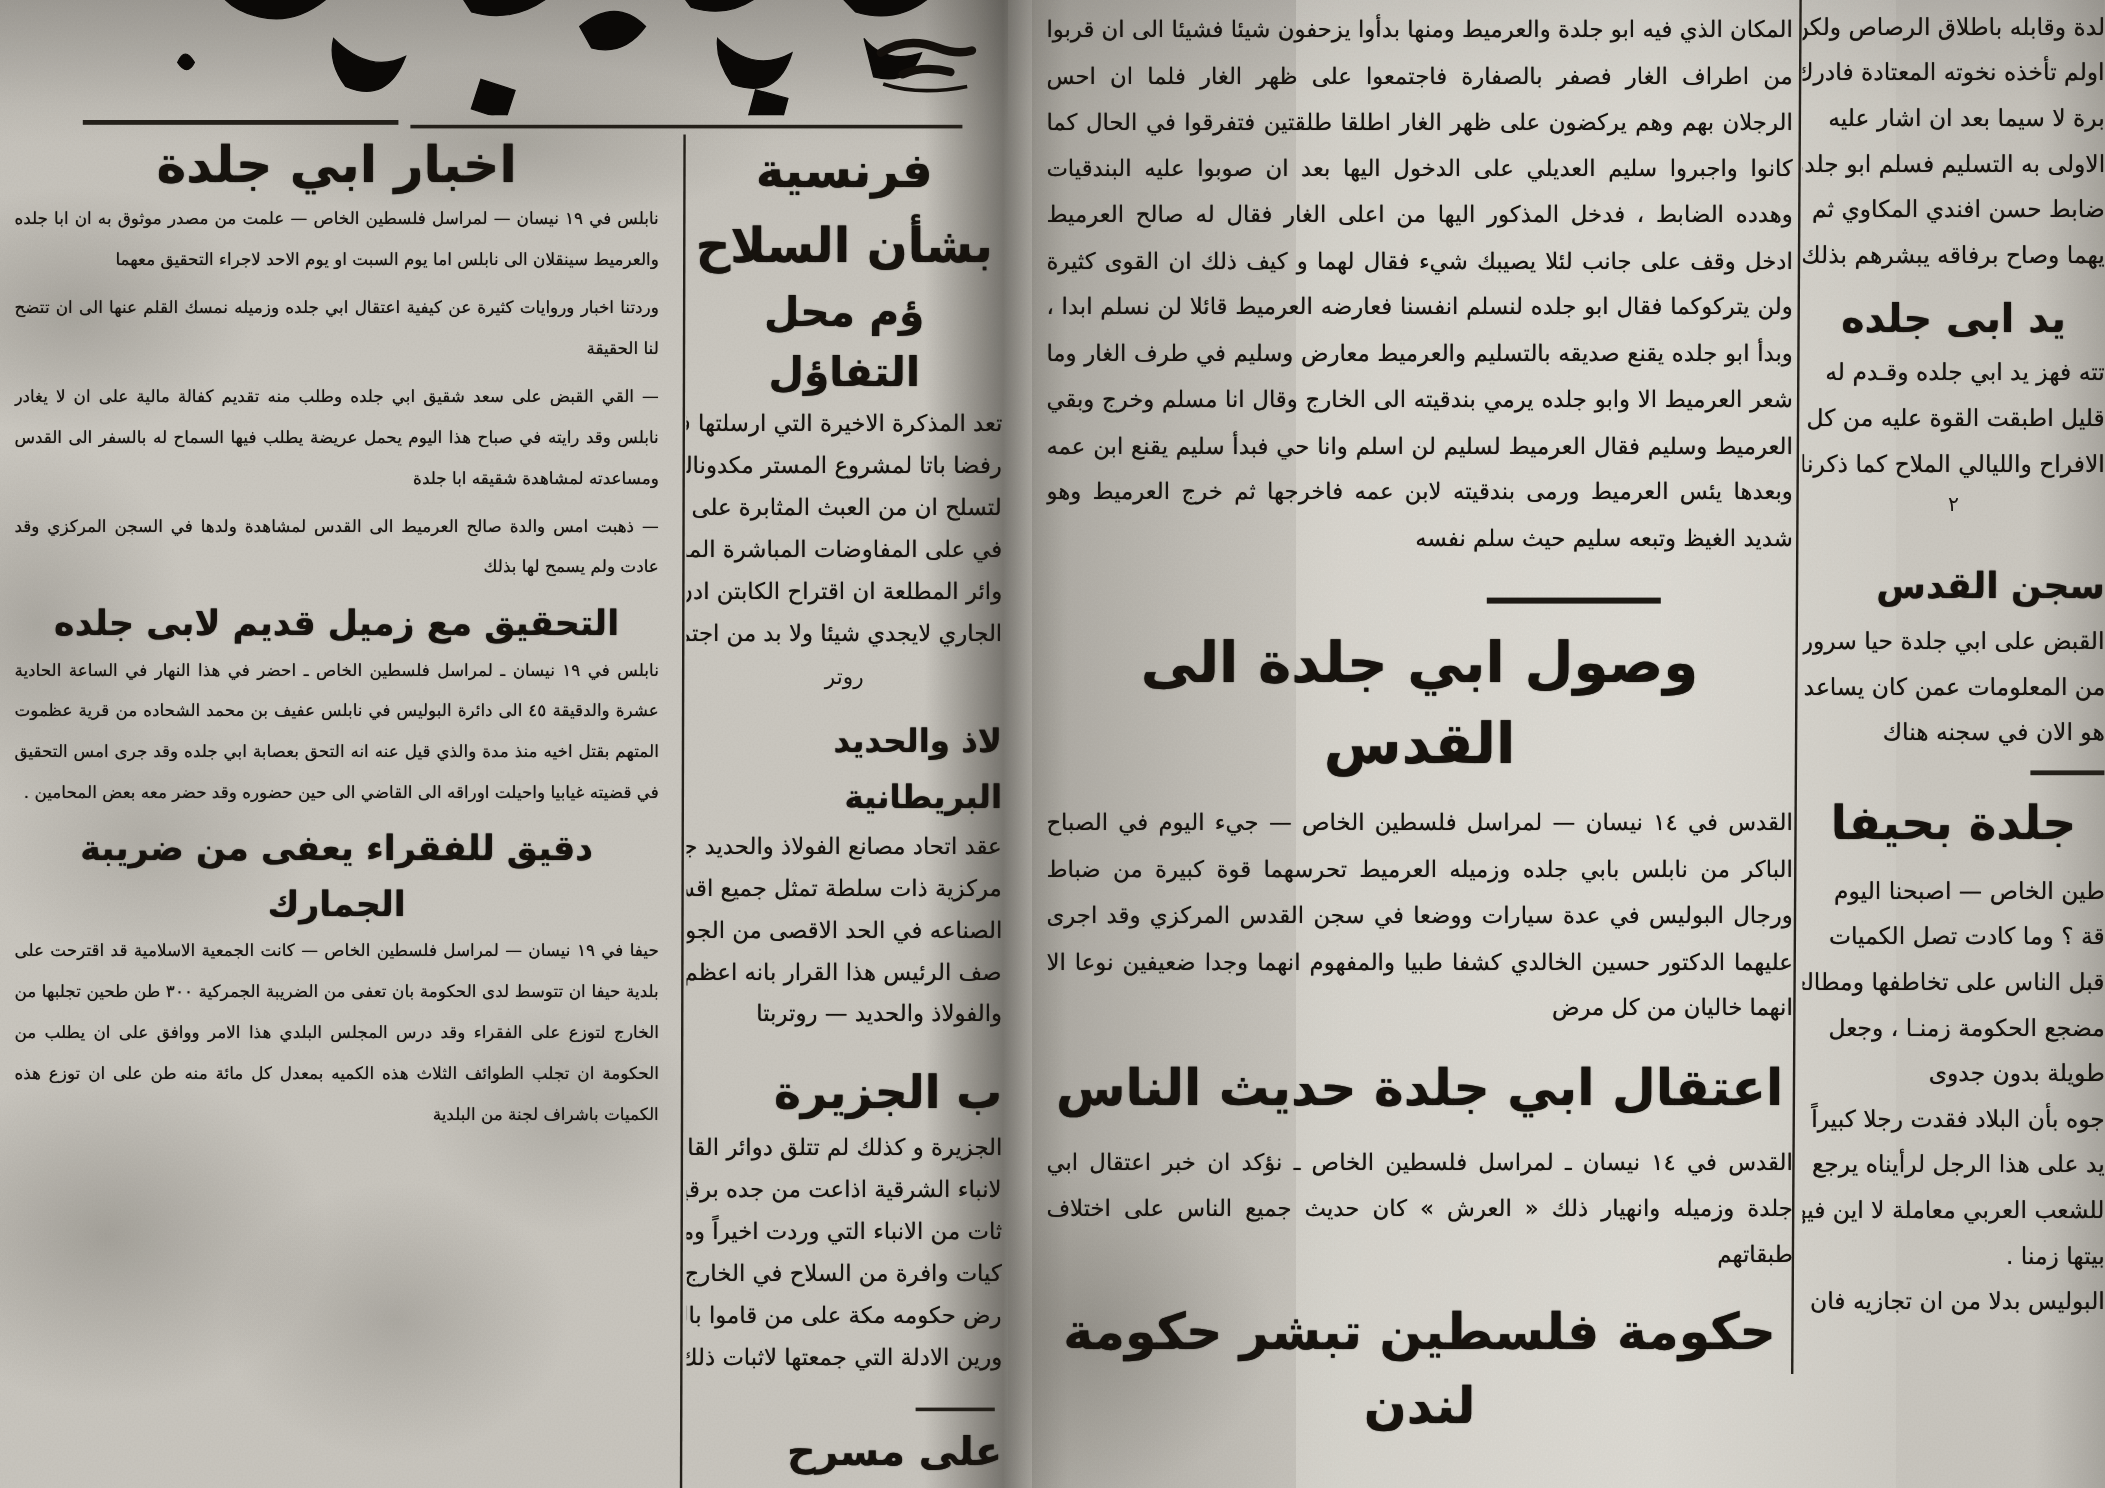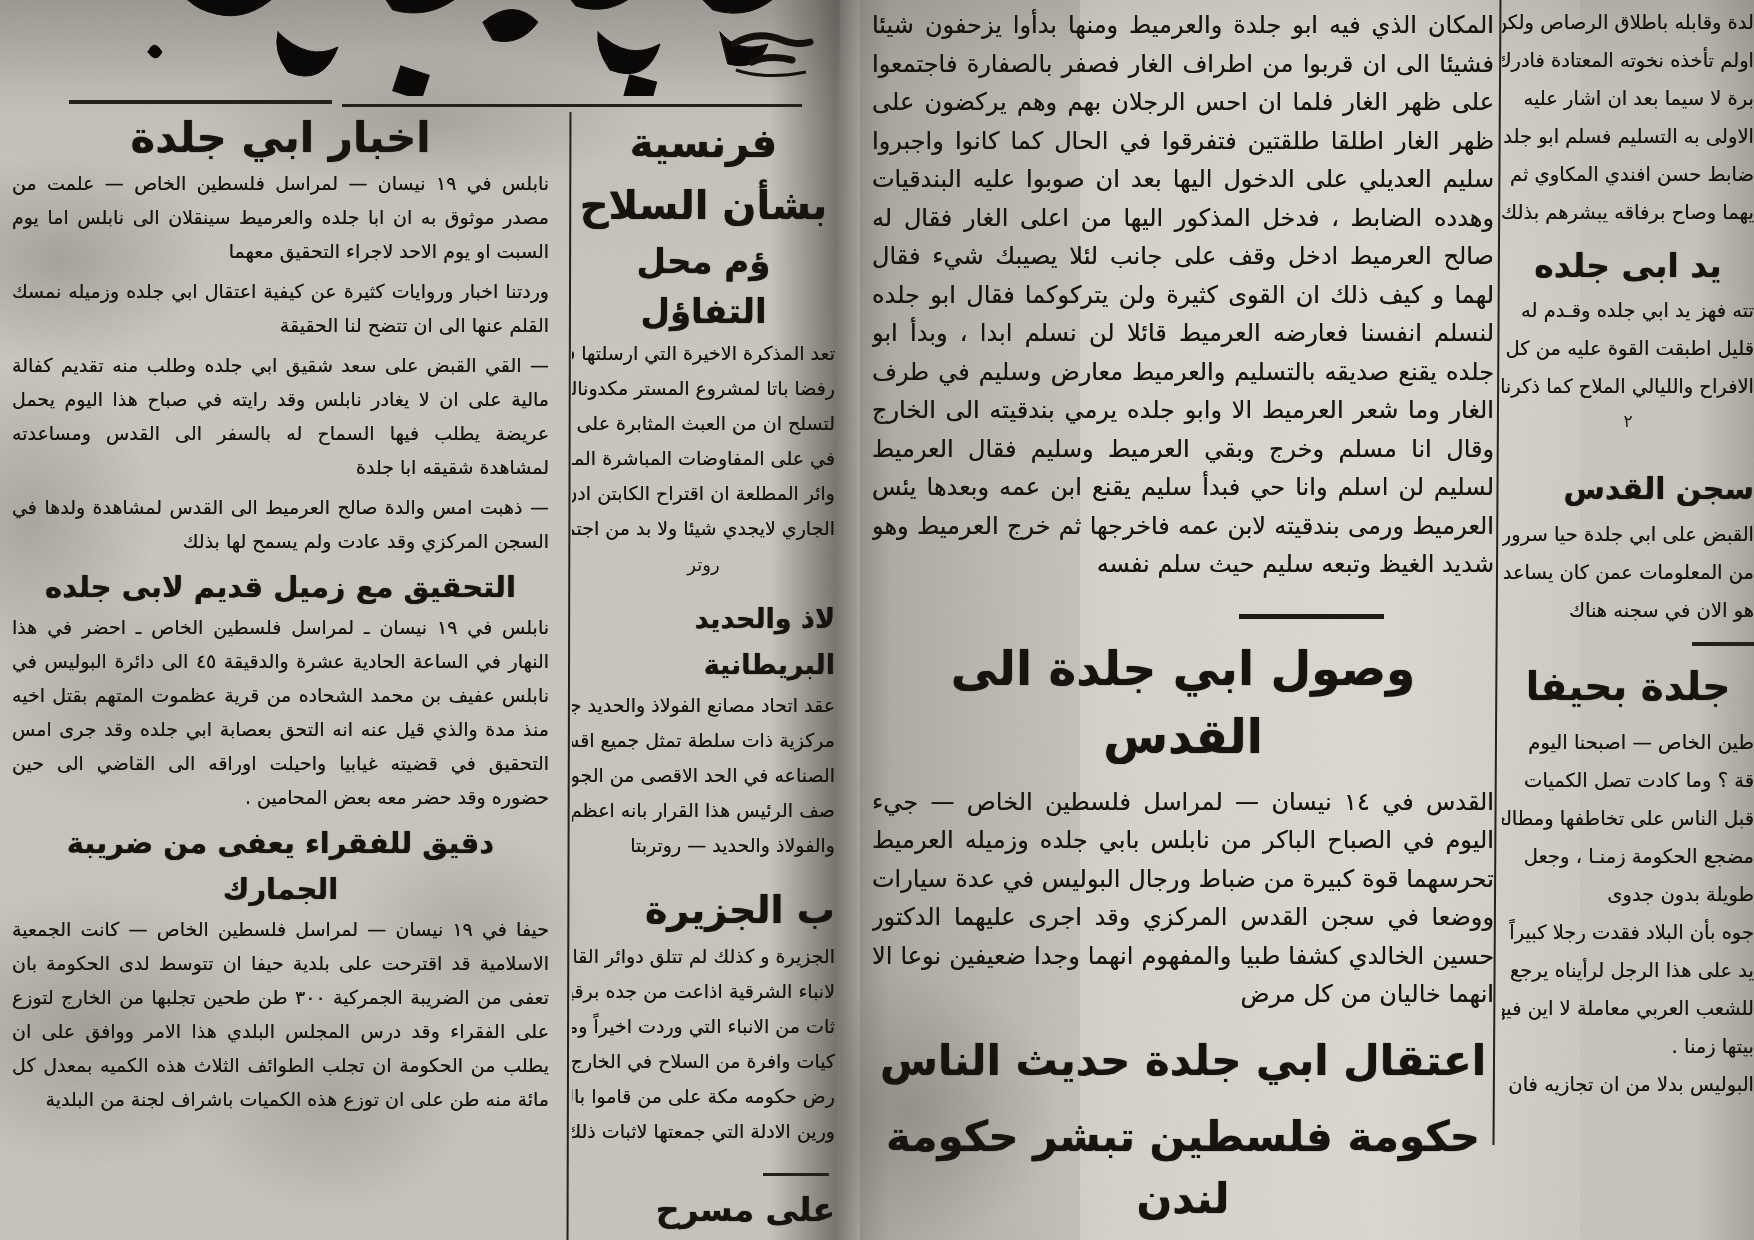--- a/index.html
+++ b/index.html
@@ -36,40 +36,40 @@
   .h-rule-a{left:69px;top:100px;width:263px;height:4px;}
   .h-rule-b{left:342px;top:104px;width:460px;height:3px;}
   .v-rule-1{left:568px;top:112px;width:2px;height:1128px;transform:rotate(.15deg);}
   .v-rule-2{left:1496px;top:0;width:2px;height:1145px;transform:rotate(.35deg);}
   .mini-rule-c2{margin:24px 6px 6px auto;width:66px;height:3px;background:#24201a;}
   .mini-rule-c3{margin:30px 110px 0 auto;width:145px;height:5px;background:#1d1914;}
   .mini-rule-c4{margin:12px 0 0 auto;width:62px;height:4px;background:#24201a;}
 
   
   .col{position:absolute;overflow:hidden;}
-  .body-text{font-size:19px;line-height:34px;text-align:justify;text-align-last:right;
+  .body-text{font-size:14px;line-height:34px;text-align:justify;text-align-last:right;
     margin:0 0 6px 0;text-shadow:0 0 .6px rgba(23,19,14,.75);}
   .headline{font-weight:700;text-align:center;text-shadow:0 0 1px rgba(10,8,6,.9);margin:0;}
   .line{white-space:nowrap;overflow:hidden;text-shadow:0 0 .6px rgba(23,19,14,.75);}
 
   #col1{left:12px;top:110px;width:537px;height:1130px;}
   #col1 .headline.main{font-size:42px;line-height:56px;letter-spacing:0;text-align:center;}
   #col1 .headline.sub{font-size:29px;line-height:46px;margin-top:6px;}
 
   #col2{left:572px;top:112px;width:263px;height:1128px;}
   #col2 .line{font-size:19px;height:35px;line-height:35px;}
   #col2 .headline.h1a{font-size:40px;line-height:62px;text-align:center;}
   #col2 .headline.h1b{font-size:34px;line-height:50px;text-align:center;}
   #col2 .headline.steel{font-size:27px;line-height:46px;margin-top:12px;text-align:right;}
   #col2 .headline.jazeera{font-size:38px;line-height:58px;margin-top:18px;text-align:right;}
   #col2 .headline.expo{font-size:33px;line-height:52px;margin-top:8px;text-align:right;}
   #col2 .tiny-center{font-size:18px;text-align:center;line-height:38px;}
 
   #col3{left:872px;top:6px;width:622px;height:1228px;}
-  #col3 .body-text{font-size:24px;line-height:38.5px;margin:0;}
+  #col3 .body-text{font-size:19px;line-height:38.5px;margin:0;}
   #col3 .headline.arrival{font-size:47px;line-height:68px;margin-top:16px;}
   #col3 .headline.talk{font-size:42px;line-height:62px;margin-top:16px;}
   #col3 .headline.london{font-size:42px;line-height:62px;margin-top:14px;}
   #col3 .body-text.after-h{margin-top:12px;}
 
   #col4{left:1502px;top:4px;width:252px;height:1236px;}
   #col4 .line{font-size:19.5px;height:38px;line-height:38px;}
   #col4 .headline.hand{font-size:33px;line-height:52px;margin-top:8px;}
   #col4 .headline.prison{font-size:30px;line-height:54px;margin-top:26px;text-align:right;}
   #col4 .headline.haifa{font-size:39px;line-height:58px;margin-top:12px;}
@@ -161,20 +161,21 @@
     <h2 class="headline expo">على مسرح المعرض</h2>
 
   </div>
 
   <div id="col3" class="col">
     <p class="body-text">المكان الذي فيه ابو جلدة والعرميط ومنها بدأوا يزحفون شيئا فشيئا الى ان قربوا من اطراف الغار فصفر بالصفارة فاجتمعوا على ظهر الغار فلما ان احس الرجلان بهم وهم يركضون على ظهر الغار اطلقا طلقتين فتفرقوا في الحال كما كانوا واجبروا سليم العديلي على الدخول اليها بعد ان صوبوا عليه البندقيات وهدده الضابط ، فدخل المذكور اليها من اعلى الغار فقال له صالح العرميط ادخل وقف على جانب لئلا يصيبك شيء فقال لهما و كيف ذلك ان القوى كثيرة ولن يتركوكما فقال ابو جلده لنسلم انفسنا فعارضه العرميط قائلا لن نسلم ابدا ، وبدأ ابو جلده يقنع صديقه بالتسليم والعرميط معارض وسليم في طرف الغار وما شعر العرميط الا وابو جلده يرمي بندقيته الى الخارج وقال انا مسلم وخرج وبقي العرميط وسليم فقال العرميط لسليم لن اسلم وانا حي فبدأ سليم يقنع ابن عمه وبعدها يئس العرميط ورمى بندقيته لابن عمه فاخرجها ثم خرج العرميط وهو شديد الغيظ وتبعه سليم حيث سلم نفسه</p>
     <div class="mini-rule-c3"></div>
     <h1 class="headline arrival">وصول ابي جلدة الى القدس</h1>
     <p class="body-text after-h">القدس في ١٤ نيسان — لمراسل فلسطين الخاص — جيء اليوم في الصباح الباكر من نابلس بابي جلده وزميله العرميط تحرسهما قوة كبيرة من ضباط ورجال البوليس في عدة سيارات ووضعا في سجن القدس المركزي وقد اجرى عليهما الدكتور حسين الخالدي كشفا طبيا والمفهوم انهما وجدا ضعيفين نوعا الا انهما خاليان من كل مرض</p>
     <h1 class="headline talk">اعتقال ابي جلدة حديث الناس</h1>
+    <p class="body-text after-h">القدس في ١٤ نيسان ـ لمراسل فلسطين الخاص ـ نؤكد ان خبر اعتقال ابي جلدة وزميله وانهيار ذلك « العرش » كان حديث جميع الناس على اختلاف طبقاتهم</p>
     <h1 class="headline london">حكومة فلسطين تبشر حكومة لندن</h1>
 
   </div>
 
   <div id="col4" class="col">
     <div class="line">لدة وقابله باطلاق الرصاص ولكن</div>
     <div class="line">اولم تأخذه نخوته المعتادة فادرك</div>
     <div class="line">برة لا سيما بعد ان اشار عليه</div>
     <div class="line">الاولى به التسليم فسلم ابو جلدة</div>
     <div class="line">ضابط حسن افندي المكاوي ثم</div>

